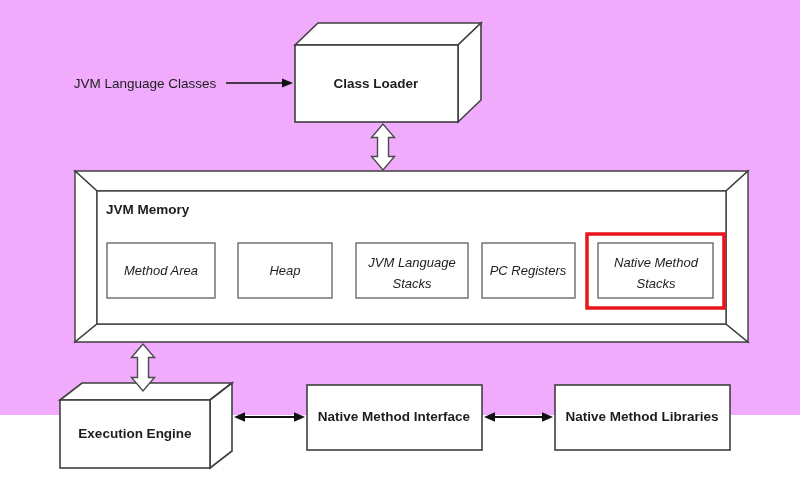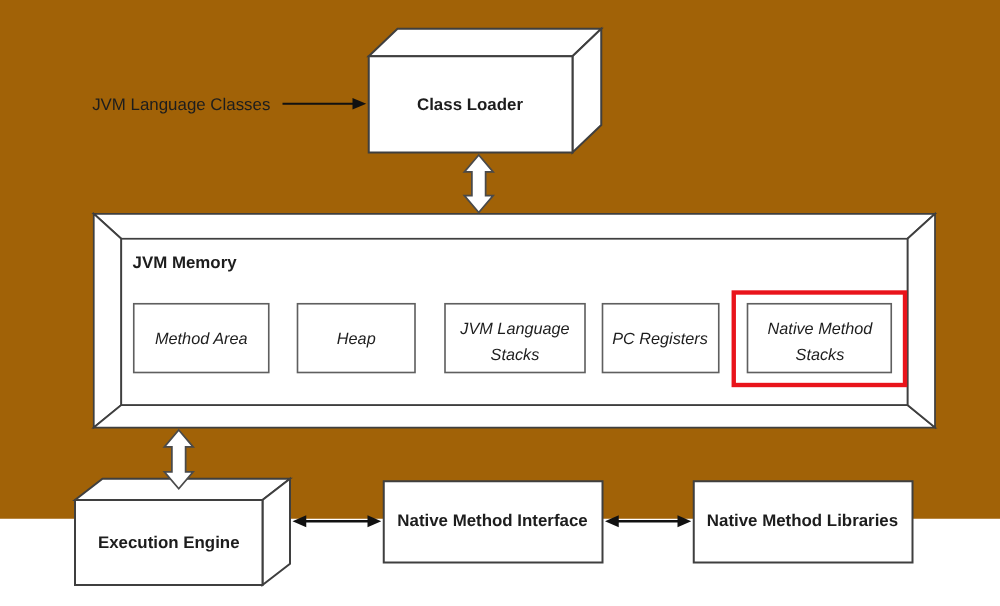--- a/index.html
+++ b/index.html
@@ -7,21 +7,21 @@
     padding: 0;
     background: #ffffff;
     width: 800px;
     height: 485px;
     overflow: hidden;
   }
   .stage {
     position: relative;
     width: 800px;
     height: 415px;
-    background: #a16207;
+    background: #f0abfc;
   }
   svg { display: block; }
   text {
     font-family: "Liberation Sans", sans-serif;
     fill: #1d1d1d;
   }
   .t-bold   { font-weight: bold; font-size: 13.5px; }
   .t-italic { font-style: italic; font-size: 13px; }
   .t-plain  { font-size: 13.5px; }
   .face       { fill: #ffffff; stroke: #3f3f3f; stroke-width: 1.6; }

